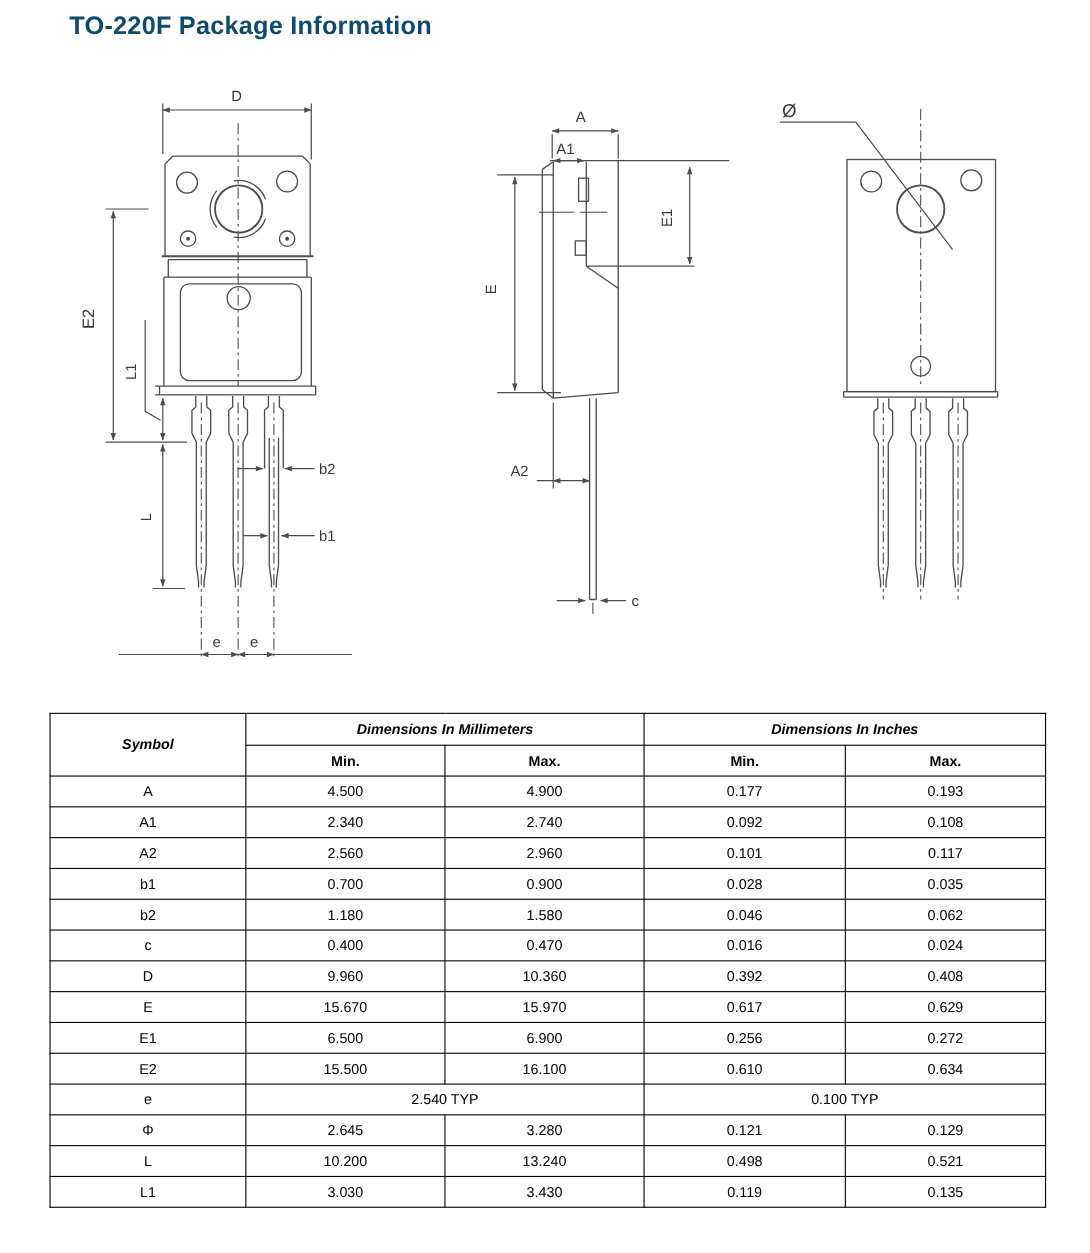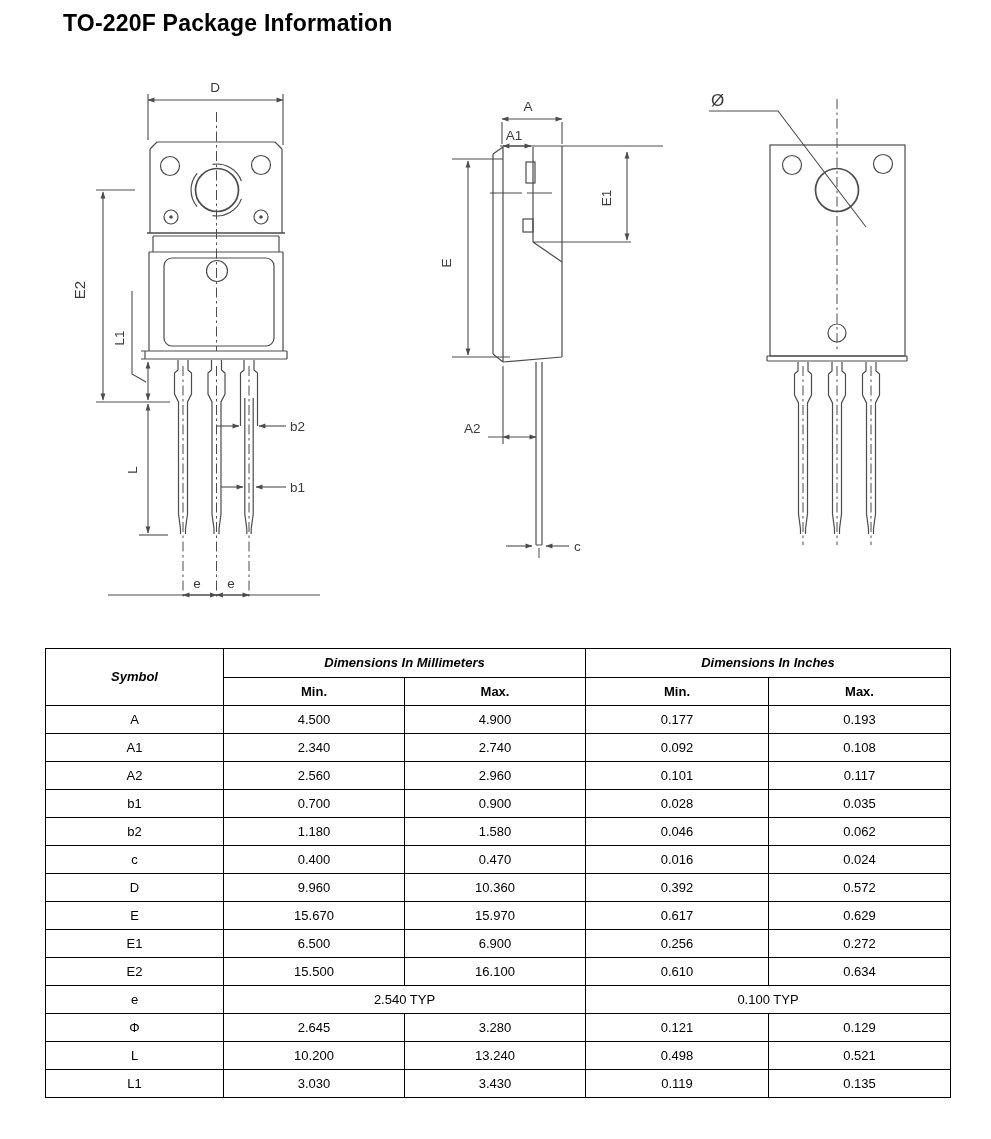--- a/index.html
+++ b/index.html
@@ -1,17 +1,17 @@
 <!DOCTYPE html>
 <html><head>
 <meta charset="utf-8">
 <style>
   html,body{margin:0;padding:0;background:#ffffff;}
   body{position:relative;width:991px;height:1139px;font-family:"Liberation Sans",sans-serif;overflow:hidden;}
-  .title{position:absolute;left:63px;top:10px;font-size:23px;font-weight:bold;color:#000000;letter-spacing:.2px;white-space:nowrap;}
+  .title{position:absolute;left:63px;top:10px;font-size:23px;font-weight:bold;color:#0c4a6e;letter-spacing:.2px;white-space:nowrap;}
   .drawing{position:absolute;left:0;top:58px;}
   
   .ln{stroke:#4c4c4c;stroke-width:1.2;fill:none;stroke-linecap:butt;stroke-linejoin:miter;}
   .thk{stroke-width:1.7;}
   .thin{stroke-width:1;}
   .cl{stroke:#4c4c4c;stroke-width:1;fill:none;stroke-dasharray:10 3.5 2.5 3.5;}
   .dim{stroke:#4c4c4c;stroke-width:1.1;fill:none;}
   text.lbl{font-family:"Liberation Sans",sans-serif;font-size:13.5px;fill:#3a3a3a;}
   text.big{font-size:15px;}
   
@@ -245,21 +245,21 @@
         <td>0.400</td>
         <td>0.470</td>
         <td>0.016</td>
         <td>0.024</td>
       </tr>
       <tr>
         <td>D</td>
         <td>9.960</td>
         <td>10.360</td>
         <td>0.392</td>
-        <td>0.572</td>
+        <td>0.408</td>
       </tr>
       <tr>
         <td>E</td>
         <td>15.670</td>
         <td>15.970</td>
         <td>0.617</td>
         <td>0.629</td>
       </tr>
       <tr>
         <td>E1</td>

